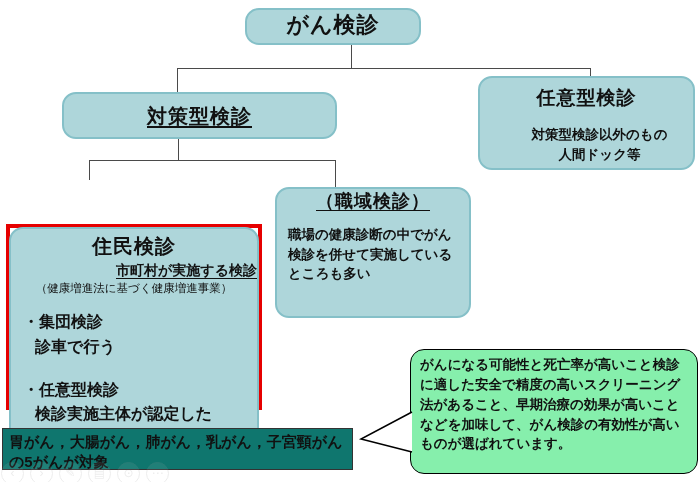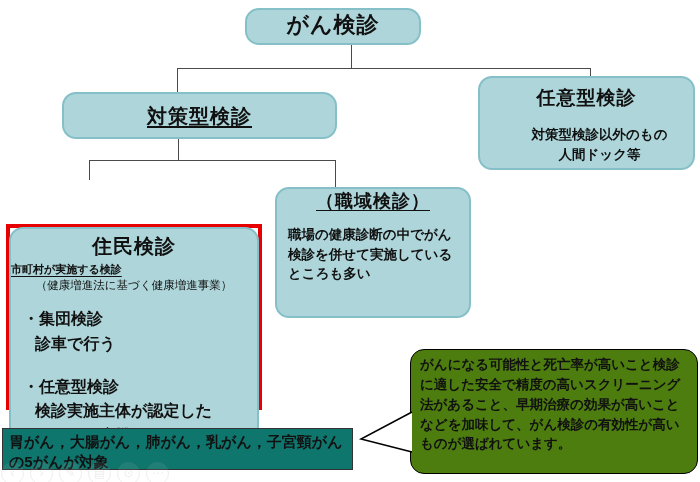--- a/index.html
+++ b/index.html
@@ -54,21 +54,21 @@
     border: 4px solid #e60000;
     z-index: 2;
     margin-top: 44px;
   }
   .n-jumin {
     position: absolute;
     left: -1px; top: -1px; width: 250px; height: 239px;
     padding-top: 4px;
   }
   .n-jumin .title { font-size: 20px; }
-  .n-jumin .subtitle { font-size: 11px; font-weight: bold; text-align: left; margin-top: 2px; }
+  .n-jumin .subtitle { font-size: 14px; font-weight: bold; text-align: right; margin-top: 2px; padding-left: 8px; }
   .n-jumin .note { font-size: 11.5px; text-align: center; margin-top: 1px; }
   .n-jumin .list { font-size: 16px; line-height: 1.55; margin: 14px 0 0 12px; font-weight: bold; }
   .n-jumin .list .cont { padding-left: 12px; }
   .n-jumin .list .gap { height: 18px; }
 
   
   .n-shokuiki { left: 275px; top: 187px; width: 196px; height: 131px; padding-top: 0; }
   .n-shokuiki .title { font-size: 18px; }
   .n-shokuiki .body { font-size: 13.5px; line-height: 1.45; margin: 12px 8px 0 11px; font-weight: bold; }
 
@@ -82,21 +82,21 @@
     line-height: 1.3;
     padding: 3px 6px;
     z-index: 3;
     font-weight: bold;
   }
 
   
   .bubble {
     position: absolute;
     left: 410px; top: 349px; width: 288px; height: 125px;
-    background: #4d7c0f;
+    background: #86efac;
     border: 1.5px solid #000;
     border-radius: 14px;
     font-size: 13.5px;
     line-height: 1.47;
     padding: 5px 8px 5px 9px;
     z-index: 3;
     font-weight: bold;
   }
   .bubble-tail {
     position: absolute;

